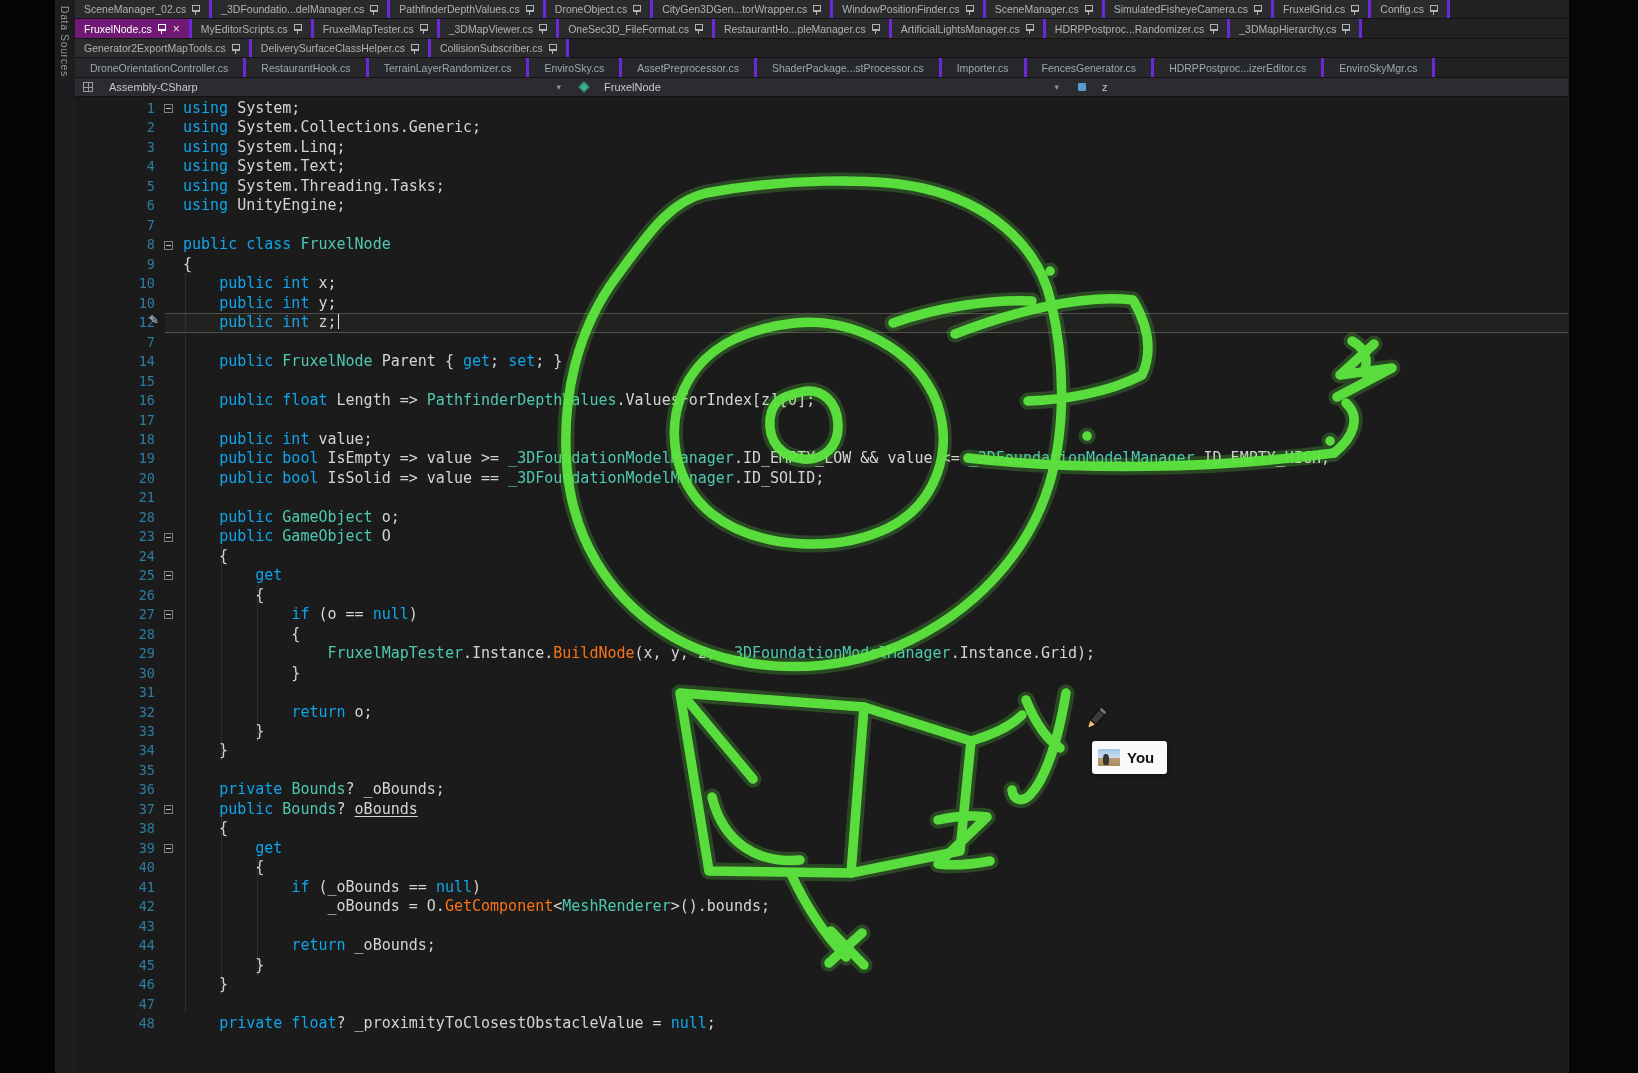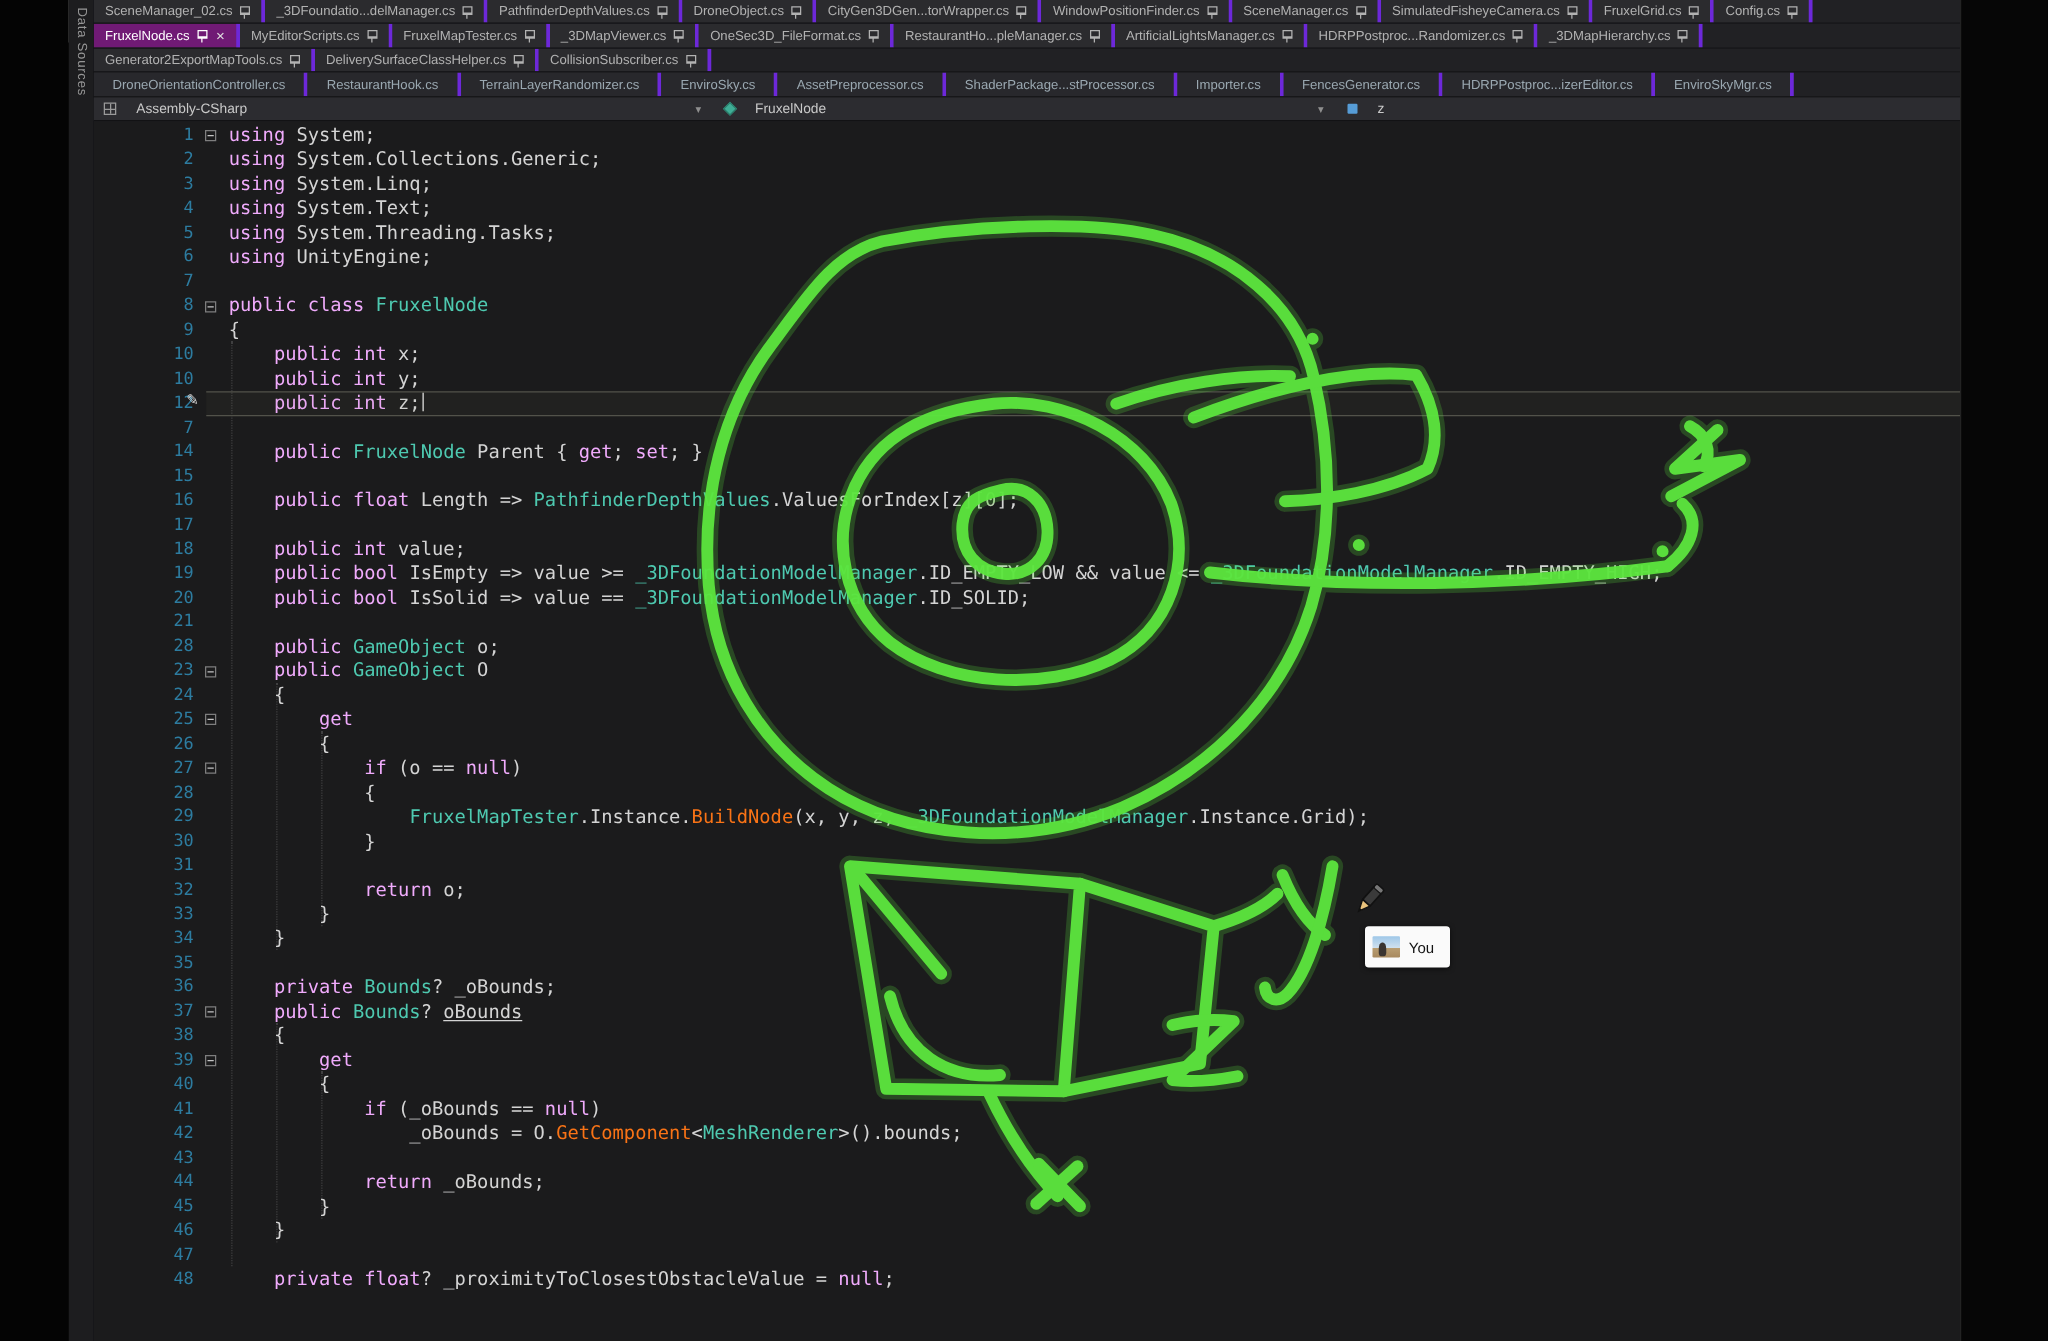--- a/index.html
+++ b/index.html
@@ -43,42 +43,42 @@
 
   
   .editor{position:absolute;top:97px;left:0;right:0;bottom:0;background:#1b1b1c;font-family:"DejaVu Sans Mono","Liberation Mono",monospace;font-size:15px}
   .code-lines{padding-top:2px;position:relative}
   .code-line{display:flex;height:19.47px;line-height:19.47px;white-space:pre;position:relative}
   .gutter{width:84px;flex:none;text-align:right;padding-right:4px;color:#2d7ca0;font-size:13.5px}
   .foldcol{width:18px;flex:none;display:flex;align-items:center;justify-content:center}
   .foldbox{width:9px;height:9px;border:1px solid #7e7e7e;position:relative;background:#1b1b1c}
   .foldbox::after{content:"";position:absolute;left:1px;right:1px;top:3px;height:1px;background:#c4c4c4}
   .codetext{padding-left:6px}
-  .tok-kw{color:#f0abfc}.tok-ty{color:#4ec9b0}.tok-fn{color:#f97316}.tok-pl{color:#d4d4d4}
+  .tok-kw{color:#0ea5e9}.tok-ty{color:#4ec9b0}.tok-fn{color:#f97316}.tok-pl{color:#d4d4d4}
   .tok-num{color:#b5cea8}.tok-ul{color:#d4d4d4;text-decoration:underline;text-underline-offset:2px}
   .code-line.current::after{content:"";position:absolute;left:90px;right:0;top:0;bottom:0;
      border-top:1px solid #52524a;border-bottom:1px solid #52524a;background:rgba(130,130,110,.06);pointer-events:none}
   .caret{display:inline-block;width:1.5px;height:15px;background:#ececec;vertical-align:-2px;margin-left:1px}
   .guide{position:absolute;width:0;border-left:1px dotted rgba(150,150,150,.30)}
   .g1{left:110px;top:176px;height:740px}
   .g2a{left:146px;top:449px;height:214px}
   .g2b{left:146px;top:721px;height:176px}
   .g3a{left:182px;top:488px;height:156px}
   .g3b{left:182px;top:760px;height:118px}
   .gutter-pencil{position:absolute;left:74px;top:216px;font-size:12px;color:#d6d6d6;font-family:"DejaVu Sans",sans-serif}
 
   
   .doodle{position:absolute;left:0;top:0;pointer-events:none}
   .you-cursor{position:absolute;left:1080px;top:703px;pointer-events:none}
   .you-label{position:absolute;left:1092px;top:741px;height:33px;background:#fafafa;border-radius:3px;
      box-shadow:0 1px 4px rgba(0,0,0,.55);display:flex;align-items:center;gap:7px;padding:0 13px 0 6px}
   .you-avatar{width:22px;height:17px;border-radius:1px;position:relative;overflow:hidden;flex:none;
      background:linear-gradient(180deg,#9ec7e8 0%,#cfe0ee 54%,#b99e73 54%,#a8895e 100%)}
   .you-avatar::after{content:"";position:absolute;left:5px;bottom:1px;width:6px;height:11px;background:#3a3430;border-radius:45% 45% 30% 30%}
-  .you-name{font-size:12px;font-weight:normal;color:#141414}
+  .you-name{font-size:15px;font-weight:bold;color:#141414}
 </style>
 </head>
 <body>
 
 <div class="screen">
 
   <div class="left-strip"></div>
   <div class="edge-line"></div>
 
   <div class="side-col">

